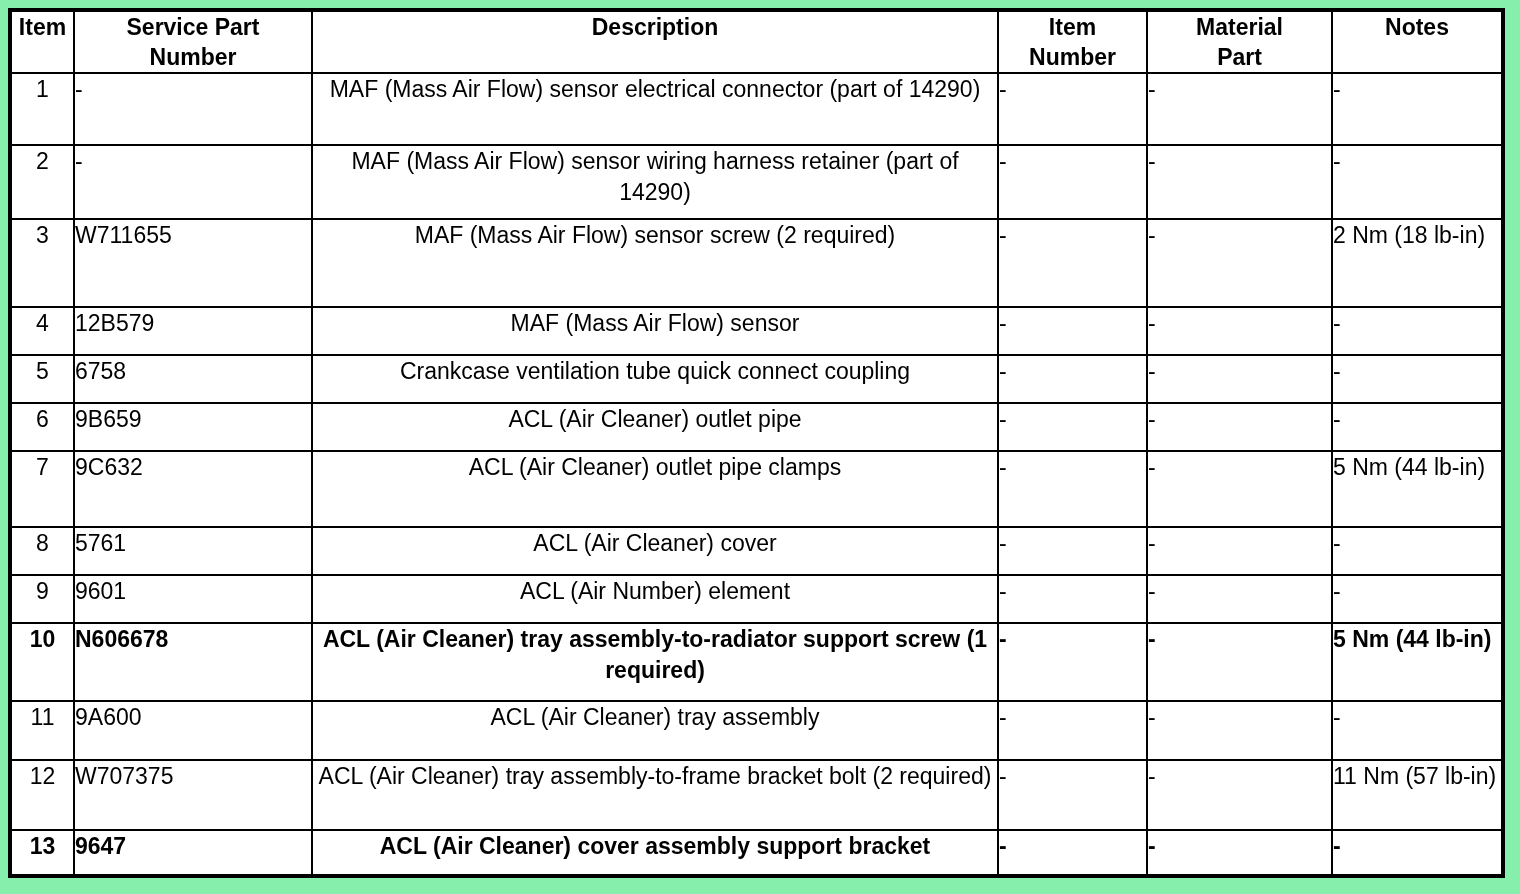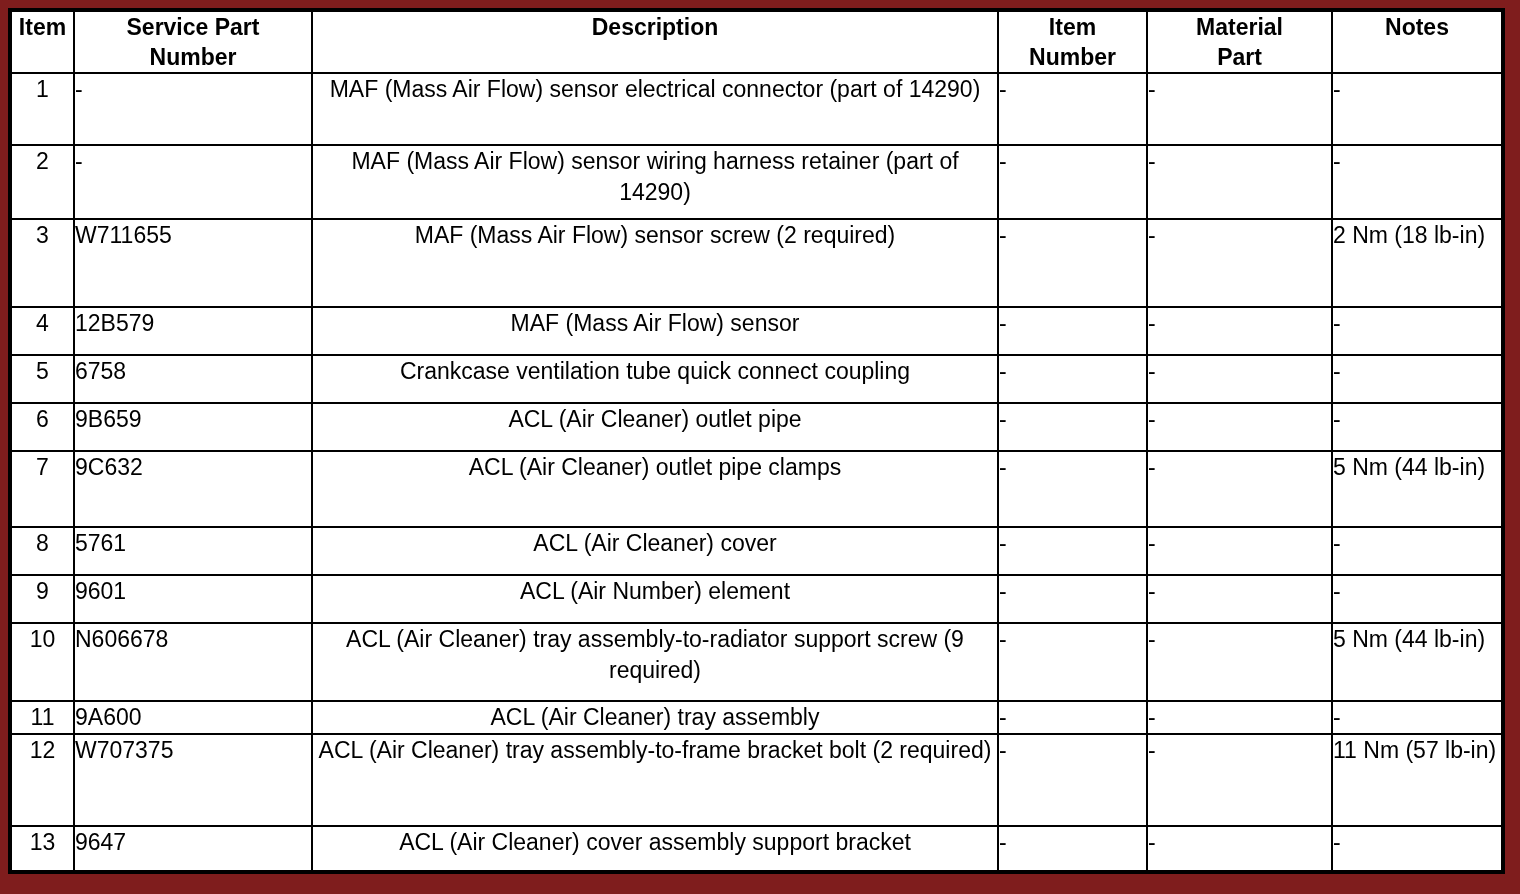--- a/index.html
+++ b/index.html
@@ -12,21 +12,21 @@
     height: 894px;
     font-family: "Liberation Sans", sans-serif;
     color: #000000;
     overflow: hidden;
   }
 
   .sheet {
     position: relative;
     width: 1520px;
     height: 894px;
-    background: #7f1d1d;
+    background: #86efac;
   }
 
   table.parts-table {
     position: absolute;
     left: 8px;
     top: 8px;
     width: 1497px;
     border-collapse: collapse;
     table-layout: fixed;
     background: #ffffff;
@@ -81,21 +81,21 @@
     text-align: center;
     padding: 9px 4px 4px 10px;
   }
   td.cell-tool,
   td.cell-material,
   td.cell-notes {
     text-align: left;
     padding: 9px 6px 4px 9px;
   }
 
-  tbody tr:last-child td { border-bottom: none; }
+  tbody tr:last-child td { border-bottom: none; font-weight: bold; }
 
   
   tr[data-h] td { height: auto; }
 </style>
 </head>
 <body>
 
 <div class="sheet">
 
   <table class="parts-table">
@@ -201,37 +201,37 @@
           <td class="cell-notes">-</td>
         </tr>
         <tr data-h="48" style="height: 48px;">
           <td class="cell-item">9</td>
           <td class="cell-spn">9601</td>
           <td class="cell-desc">ACL (Air Number) element</td>
           <td class="cell-tool">-</td>
           <td class="cell-material">-</td>
           <td class="cell-notes">-</td>
         </tr>
-        <tr data-h="78" style="height: 78px;">
+        <tr data-h="78" style="height: 78px; font-weight: bold;">
           <td class="cell-item">10</td>
           <td class="cell-spn">N606678</td>
-          <td class="cell-desc">ACL (Air Cleaner) tray assembly-to-radiator support screw (9 required)</td>
+          <td class="cell-desc">ACL (Air Cleaner) tray assembly-to-radiator support screw (1 required)</td>
           <td class="cell-tool">-</td>
           <td class="cell-material">-</td>
           <td class="cell-notes">5 Nm (44 lb-in)</td>
         </tr>
-        <tr data-h="48" style="height: 33px;">
+        <tr data-h="48" style="height: 59px;">
           <td class="cell-item">11</td>
           <td class="cell-spn">9A600</td>
           <td class="cell-desc">ACL (Air Cleaner) tray assembly</td>
           <td class="cell-tool">-</td>
           <td class="cell-material">-</td>
           <td class="cell-notes">-</td>
         </tr>
-        <tr data-h="78" style="height: 92px;">
+        <tr data-h="78" style="height: 70px;">
           <td class="cell-item">12</td>
           <td class="cell-spn">W707375</td>
           <td class="cell-desc">ACL (Air Cleaner) tray assembly-to-frame bracket bolt (2 required)</td>
           <td class="cell-tool">-</td>
           <td class="cell-material">-</td>
           <td class="cell-notes">11 Nm (57 lb-in)</td>
         </tr>
         <tr data-h="46" style="height: 46px;">
           <td class="cell-item">13</td>
           <td class="cell-spn">9647</td>

